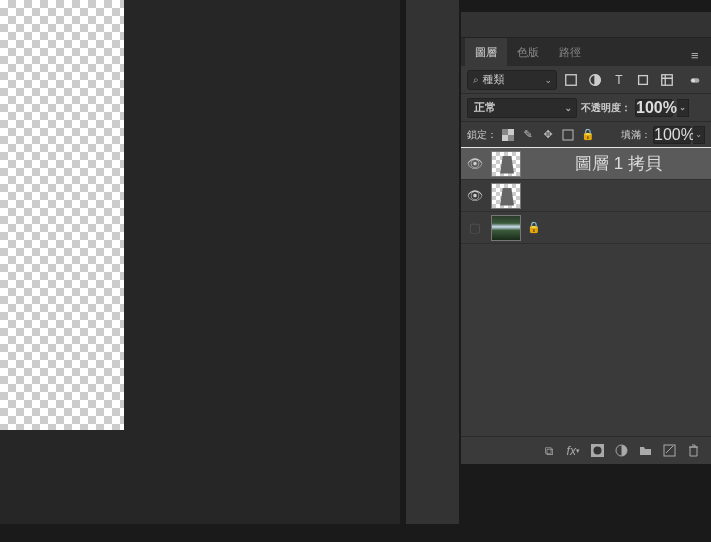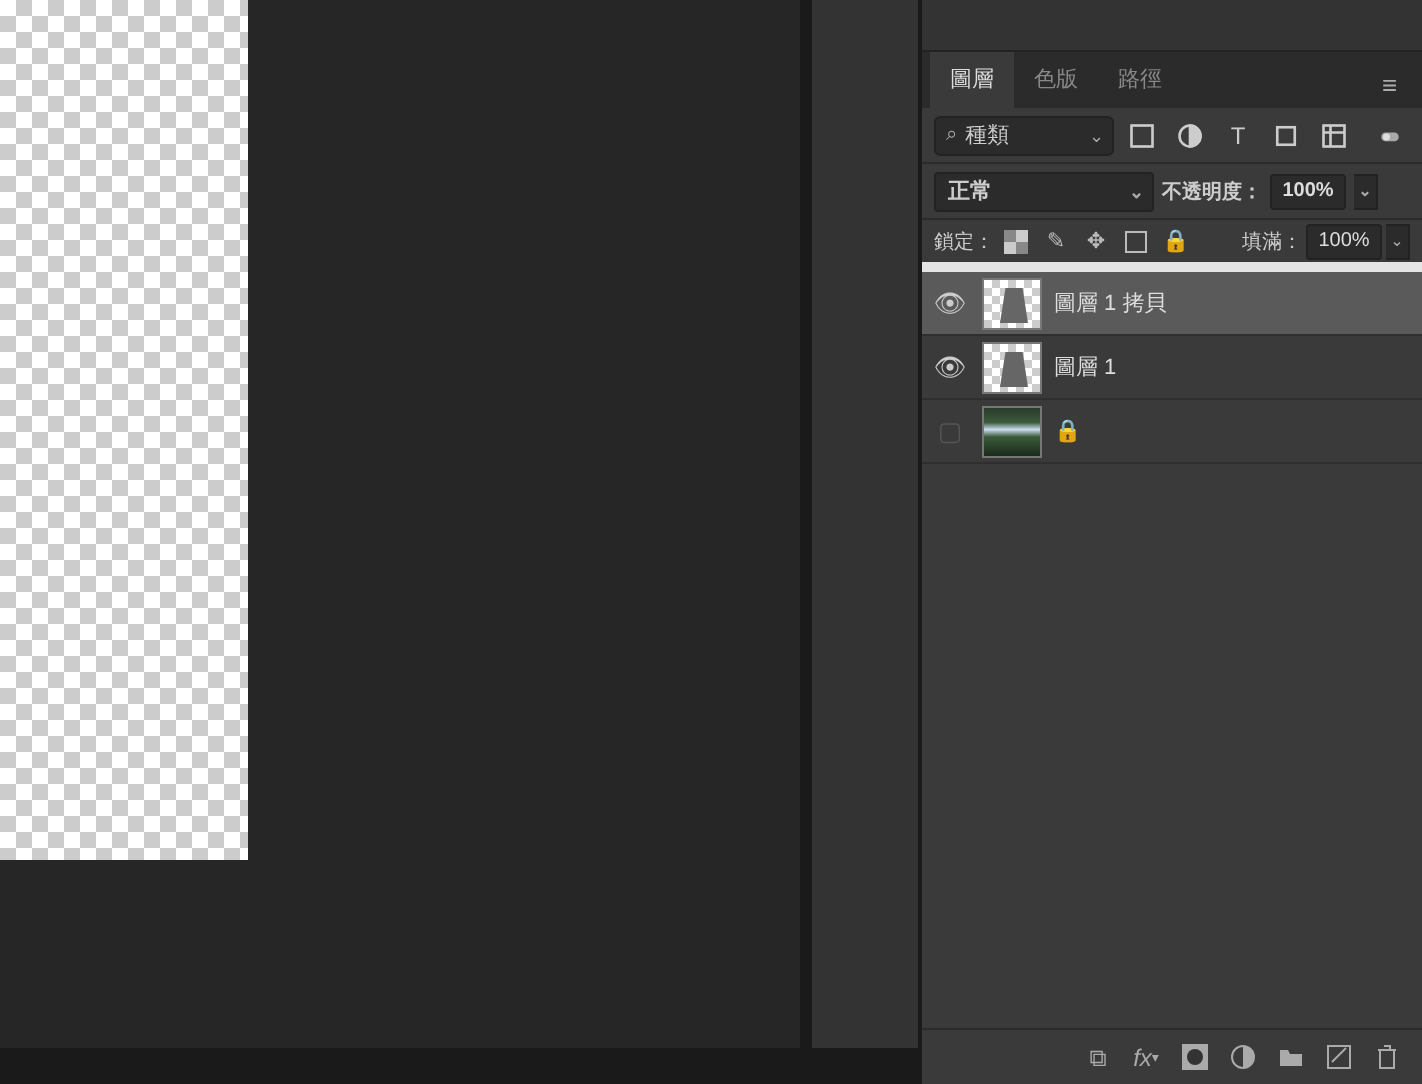--- a/index.html
+++ b/index.html
@@ -13,64 +13,64 @@
     linear-gradient(45deg, transparent 75%, #ccc 75%),
     linear-gradient(-45deg, transparent 75%, #ccc 75%);
   background-size: 16px 16px;
   background-position: 0 0, 0 8px, 8px -8px, -8px 0;
   background-color: #fff;
 }
 .canvas-divider { position: absolute; left: 400px; top: 0; width: 6px; height: 524px; background: #1a1a1a; }
 
 .side-strip { position: absolute; left: 406px; top: 0; width: 54px; height: 524px; background: #333; border-right: 1px solid #1a1a1a; }
 
-.panel { position: absolute; right: 0; top: 0; width: 250px; height: 542px; background: #7dd3fc; display: flex; flex-direction: column; }
+.panel { position: absolute; right: 0; top: 12px; width: 250px; height: 452px; background: #7dd3fc; display: flex; flex-direction: column; }
 .panel-spacer { height: 26px; background: #333; border-bottom: 1px solid #222; }
 
 .tabs { display: flex; align-items: center; background: #2b2b2b; height: 28px; padding-left: 4px; position: relative; }
 .tab { padding: 0 10px; font-size: 11px; color: #888; cursor: pointer; height: 28px; line-height: 28px; }
 .tab.active { background: #3a3a3a; color: #ddd; }
 .panel-menu { position: absolute; right: 6px; top: 8px; width: 14px; height: 10px; cursor: pointer; }
 .panel-menu::before { content: "≡"; color: #aaa; font-size: 13px; line-height: 10px; }
 
 .row { display: flex; align-items: center; height: 28px; padding: 0 6px; gap: 4px; background: #3a3a3a; border-bottom: 1px solid #2b2b2b; }
 .row.controls2 { height: 28px; font-weight: bold; }
 .filter-sel { flex: 0 0 90px; height: 20px; background: #2b2b2b; border: 1px solid #222; border-radius: 3px; display: flex; align-items: center; padding: 0 5px; color: #ccc; font-size: 11px; position: relative; cursor: pointer; }
 .filter-sel .mag { margin-right: 4px; font-size: 10px; color: #aaa; }
 .filter-sel .chev { position: absolute; right: 4px; font-size: 9px; color: #aaa; }
 .icon-btn { width: 20px; height: 20px; display: flex; align-items: center; justify-content: center; color: #ccc; font-size: 12px; cursor: pointer; }
 .icon-btn svg { width: 14px; height: 14px; fill: none; stroke: #ccc; stroke-width: 1.5; }
 
 .blend-sel { flex: 0 0 110px; height: 20px; background: #2b2b2b; border: 1px solid #222; border-radius: 2px; color: #ccc; font-size: 11px; display: flex; align-items: center; padding: 0 6px; position: relative; cursor: pointer; }
 .blend-sel .chev { position: absolute; right: 4px; font-size: 9px; color: #aaa; }
 .label-sm { color: #ccc; font-size: 10px; }
-.pct-box { width: 38px; height: 18px; background: #2b2b2b; border: 1px solid #222; color: #ddd; font-size: 10px; text-align: center; line-height: 16px; border-radius: 2px; }
+.pct-box { width: 38px; height: 18px; background: #2b2b2b; border: 1px solid #222; color: #ddd; font-size: 16px; text-align: right; line-height: 16px; border-radius: 2px; }
 .chev-sm { width: 12px; height: 18px; background: #2b2b2b; border: 1px solid #222; border-left: none; color: #aaa; font-size: 8px; display: flex; align-items: center; justify-content: center; cursor: pointer; }
 
-.lock-row { height: 26px; display: flex; align-items: center; padding: 0 6px; gap: 2px; background: #3a3a3a; border-bottom: 5px solid #e5e5e5; }
+.lock-row { height: 26px; display: flex; align-items: center; padding: 0 6px; gap: 2px; background: #3a3a3a; border-bottom: 1px solid #e5e5e5; }
 .lock-ic { width: 18px; height: 18px; display: flex; align-items: center; justify-content: center; color: #bbb; font-size: 11px; cursor: pointer; }
 
 .layers-list { flex: 1; background: #3a3a3a; overflow-y: auto; }
 .layer-row { display: flex; align-items: center; height: 32px; border-bottom: 1px solid #2f2f2f; padding: 0 4px; gap: 6px; position: relative; }
 .layer-row.selected { background: #5a5a5a; }
 .eye { width: 20px; display: flex; justify-content: center; color: #ccc; font-size: 13px; cursor: pointer; }
 .thumb { width: 30px; height: 26px; border: 1px solid #777; background: #555; flex-shrink: 0;
   background-image:
     linear-gradient(45deg, #ccc 25%, transparent 25%),
     linear-gradient(-45deg, #ccc 25%, transparent 25%),
     linear-gradient(45deg, transparent 75%, #ccc 75%),
     linear-gradient(-45deg, transparent 75%, #ccc 75%);
   background-size: 8px 8px;
   background-position: 0 0, 0 4px, 4px -4px, -4px 0;
   background-color: #fff;
   position: relative;
 }
 .thumb.waterfall { background: linear-gradient(to bottom, #2a3a2a 0%, #3a5a3a 30%, #cde 45%, #3a5a3a 60%, #1a2a1a 100%); }
 .thumb .shape { position: absolute; left: 8px; top: 4px; width: 14px; height: 18px; background: #666; clip-path: polygon(20% 0, 80% 0, 100% 100%, 0 100%); }
-.layer-name { color: #ddd; font-size: 11px; flex: 1; cursor: text; }
+.layer-name { color: #ddd; font-size: 17px; flex: 1; cursor: text; margin-left: 48px; }
 .layer-lock { color: #aaa; font-size: 11px; margin-right: 4px; }
 
 .panel-footer { height: 28px; background: #3a3a3a; border-top: 1px solid #2b2b2b; display: flex; align-items: center; justify-content: flex-end; gap: 4px; padding: 0 8px; }
 .foot-ic { width: 20px; height: 20px; display: flex; align-items: center; justify-content: center; color: #aaa; font-size: 12px; cursor: pointer; }
 .foot-ic svg { width: 13px; height: 13px; fill: #aaa; }
 
 .bottom-strip { position: absolute; left: 0; bottom: 0; width: 460px; height: 18px; background: #1a1a1a; }
 </style>
 </head>
 <body>
@@ -167,21 +167,20 @@
       <div class="thumb">
           <div class="shape"></div>
         </div>
       <div class="layer-name">圖層 1 拷貝</div>
     </div>
     <div class="layer-row">
       <div class="eye">👁</div>
       <div class="thumb">
           <div class="shape"></div>
         </div>
-      <div class="layer-name">圖層 1</div>
     </div>
     <div class="layer-row">
       <div class="eye" style="color:#555;">▢</div>
       <div class="thumb waterfall"></div>
       <div class="layer-lock">🔒</div>
     </div>
   </div>
 
   <div class="panel-footer">
     <div class="foot-ic">⧉</div>

